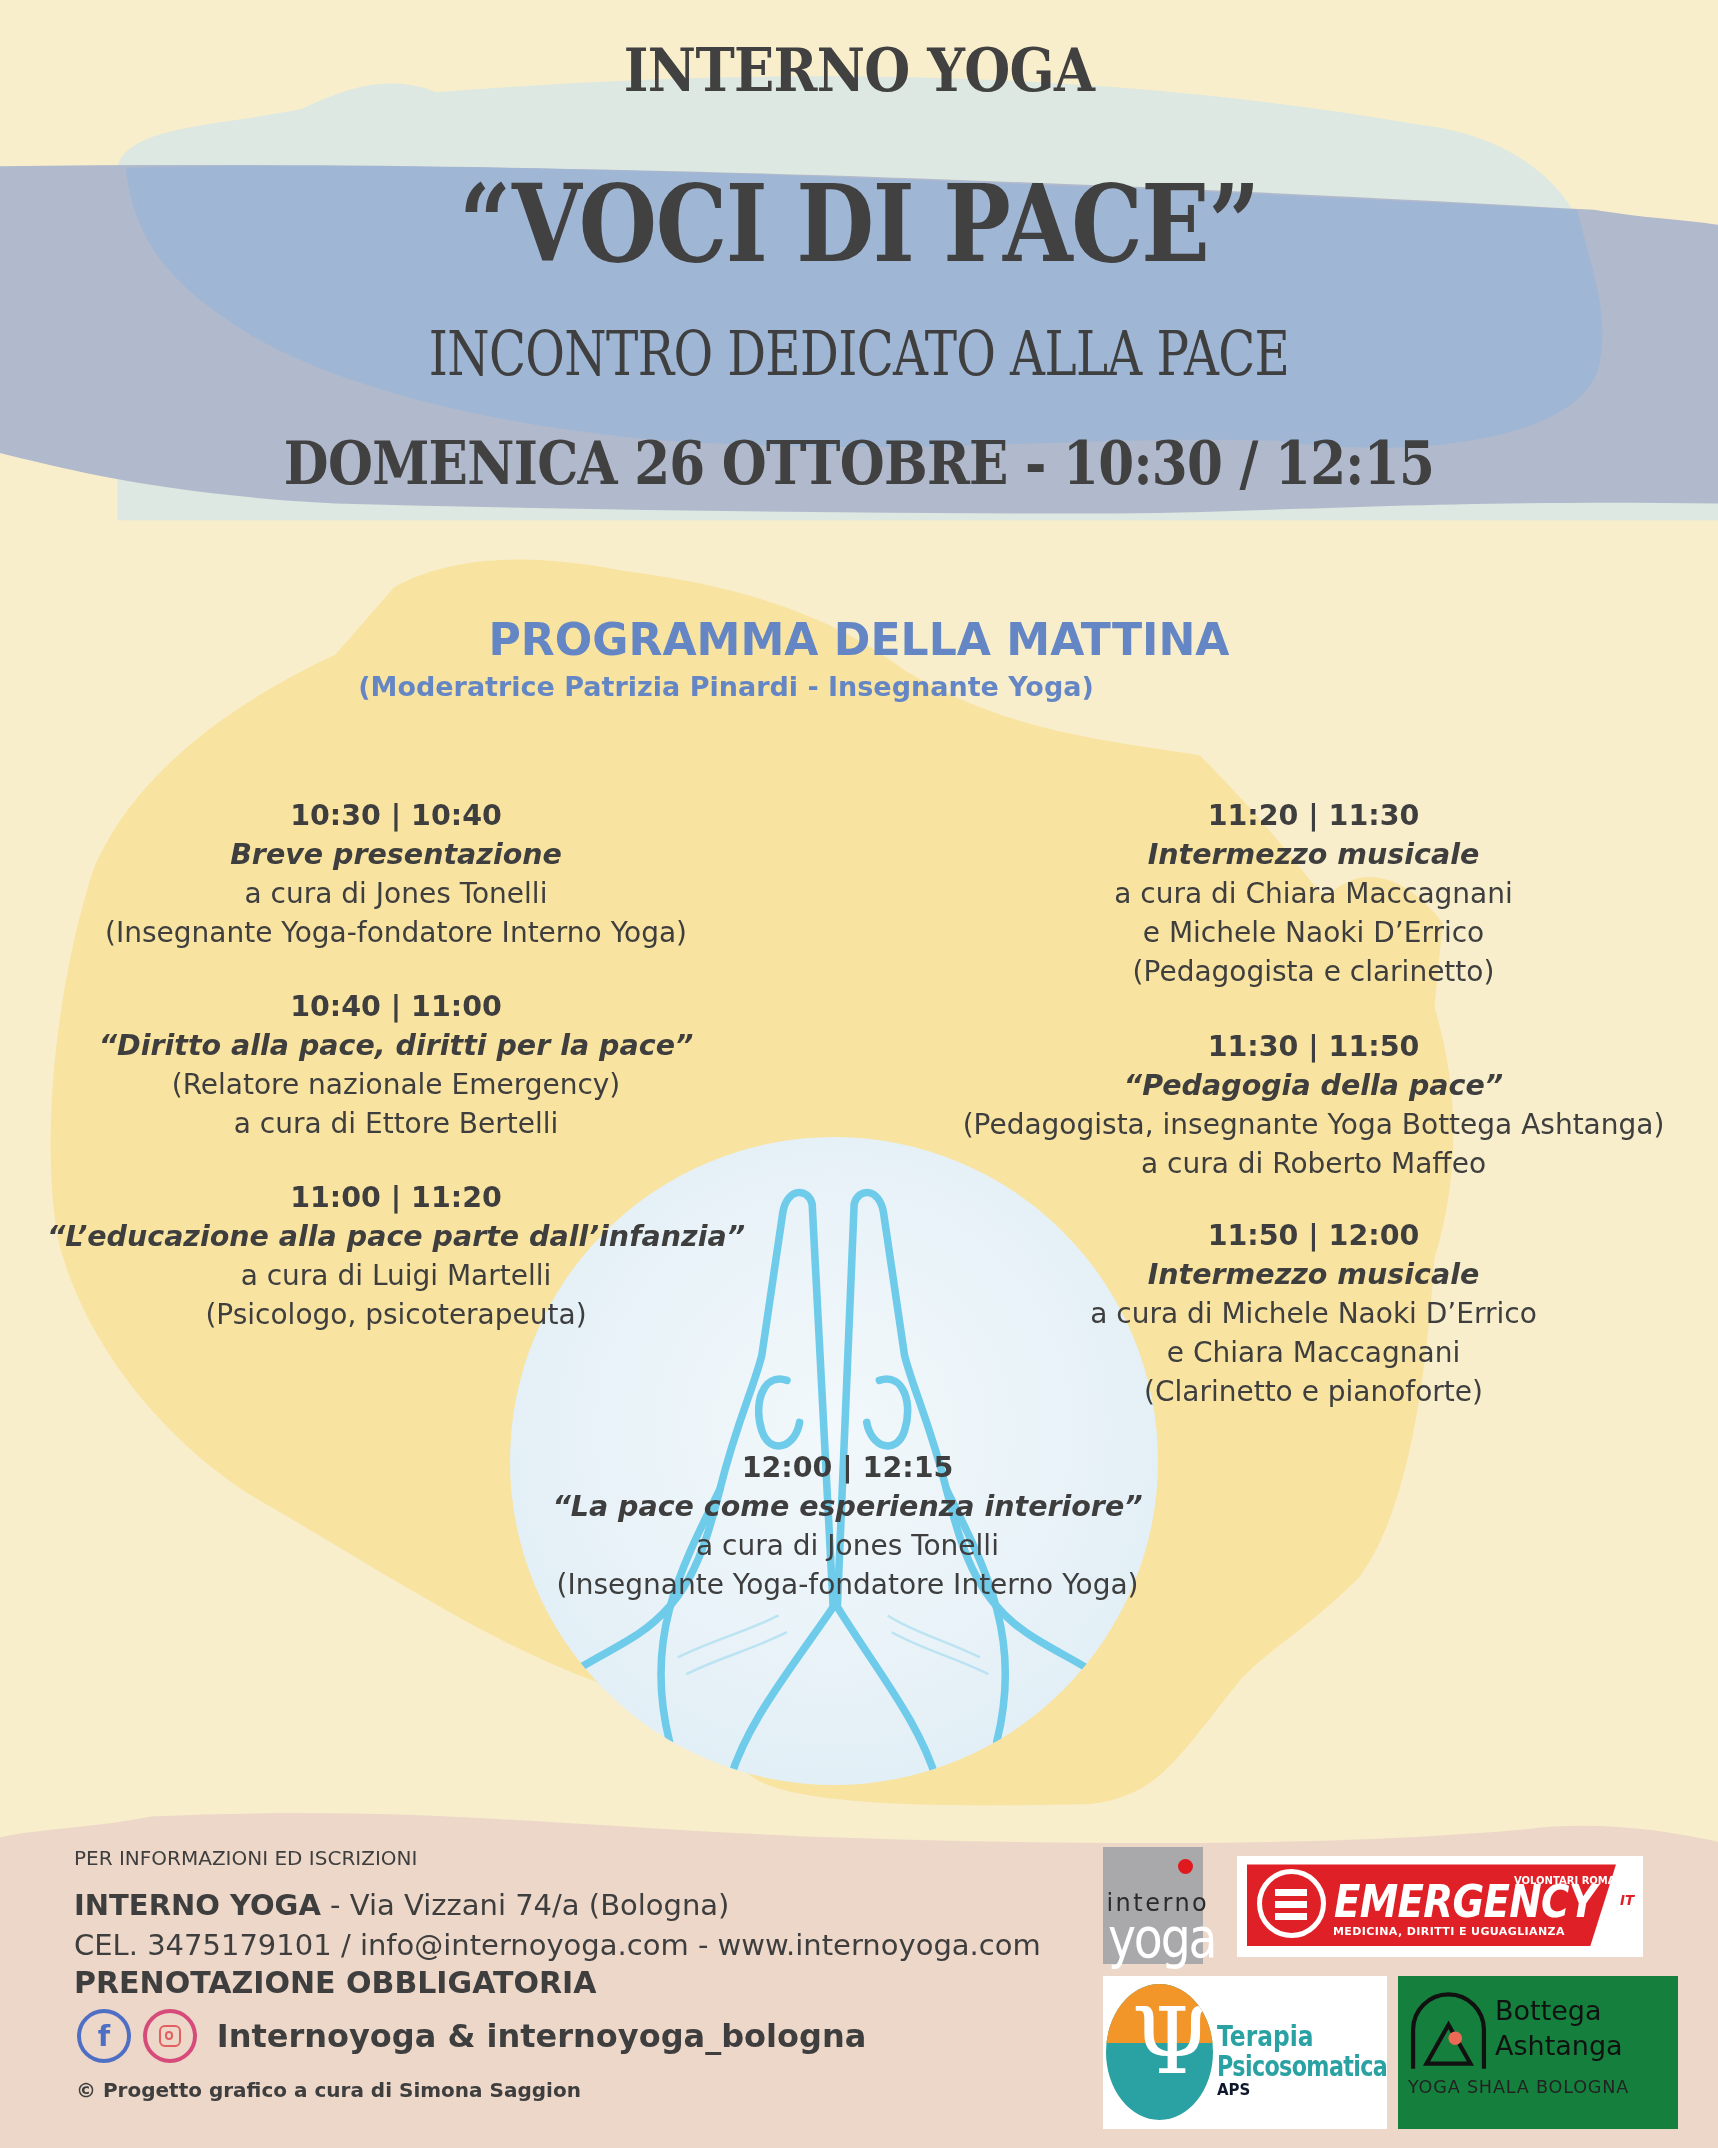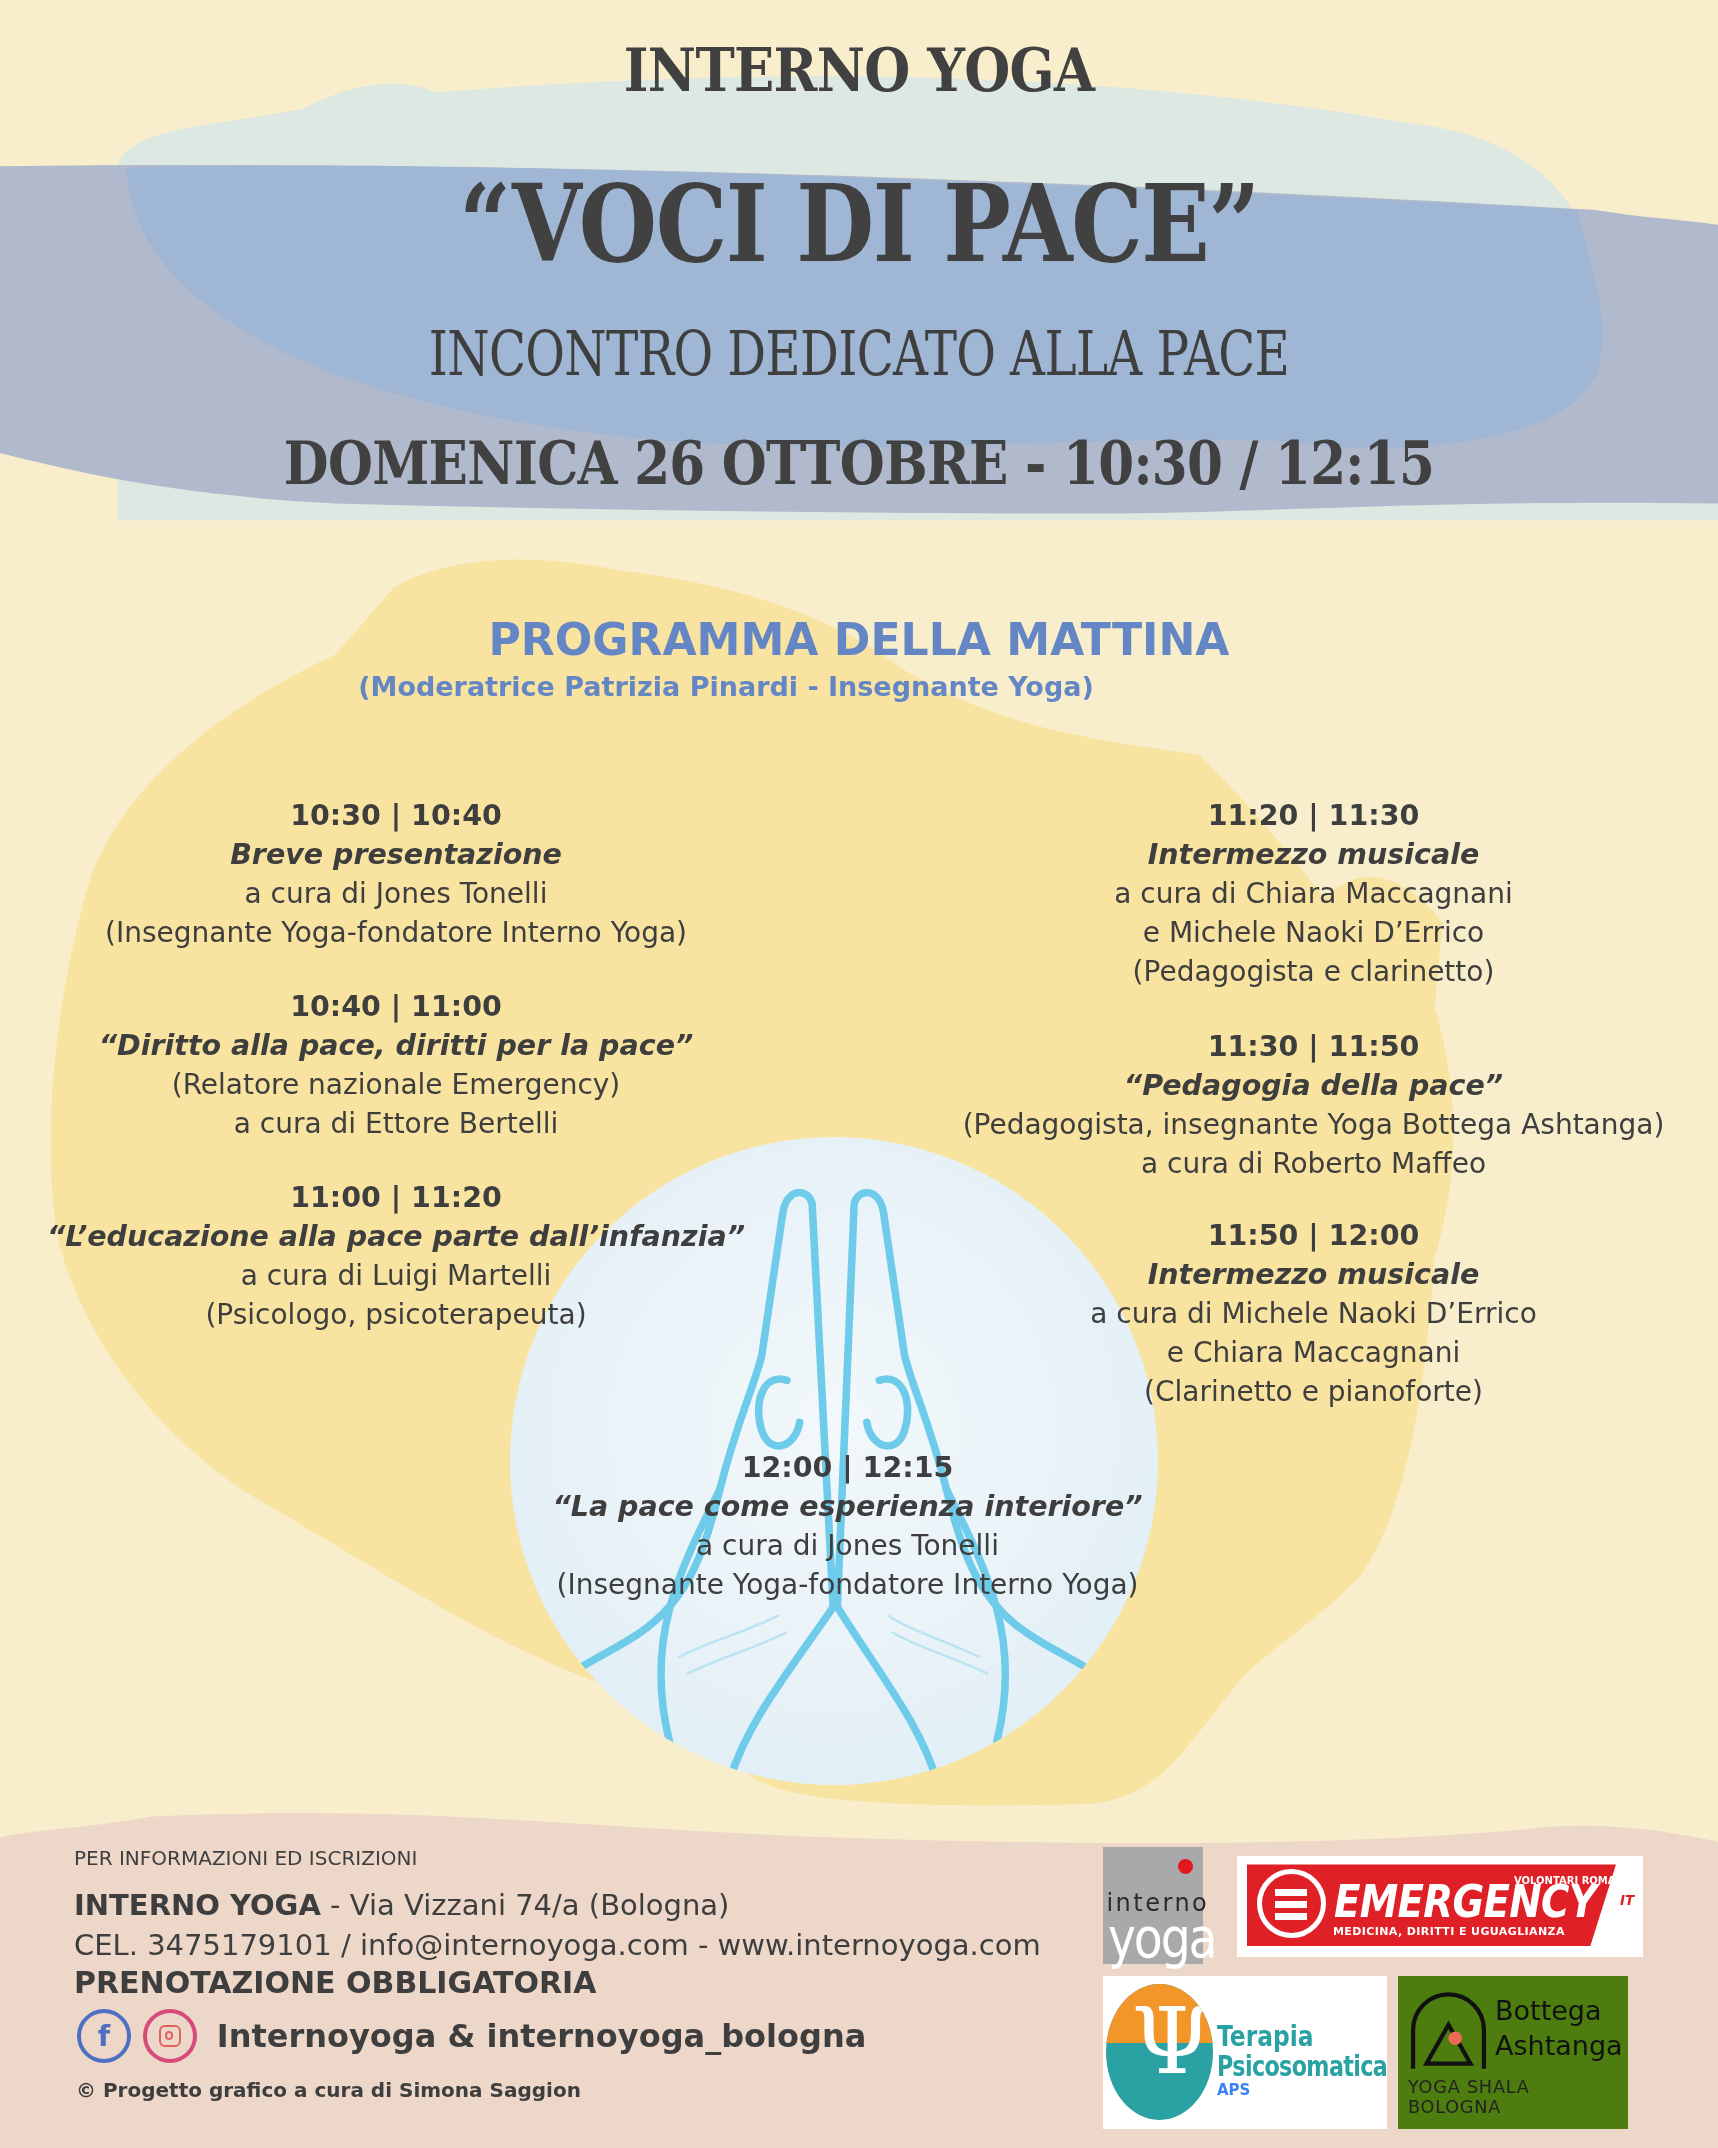--- a/index.html
+++ b/index.html
@@ -76,23 +76,23 @@
   .lg-emergency .vol { position: absolute; left: 277px; top: 18.5px; font-size: 10px; font-weight: bold; color: #fff; }
   .lg-emergency .tag { position: absolute; left: 96px; top: 69px; font-size: 11px; font-weight: bold; color: #fff; letter-spacing: 0.4px; }
   .lg-emergency .it { position: absolute; left: 383px; top: 37px; font-size: 13.4px; font-weight: bold; font-style: italic; color: #e02027; }
 
   .lg-terapia { left: 1103px; top: 1976px; width: 284px; height: 153px; background: #fff; }
   .lg-terapia .ring { position: absolute; left: 3.4px; top: 8.4px; width: 107px; height: 136px; border-radius: 50%; background: #2aa2a3; overflow: hidden; }
   .lg-terapia .ring .top { position: absolute; left: 0; top: 0; width: 107px; height: 59px; background: #f3962a; }
   .lg-terapia .psi { position: absolute; left: 25px; top: 11.7px; font-size: 92px; color: #fff; font-family: "DejaVu Serif", serif; line-height: 1; }
   .lg-terapia .n1 { position: absolute; left: 114px; top: 44px; font-size: 28.5px; font-weight: bold; color: #2aa2a3; transform: scaleX(0.82); transform-origin: left; }
   .lg-terapia .n2 { position: absolute; left: 114px; top: 74px; font-size: 28.5px; font-weight: bold; color: #2aa2a3; transform: scaleX(0.78); transform-origin: left; letter-spacing: -0.8px; }
-  .lg-terapia .n3 { position: absolute; left: 114px; top: 105px; font-size: 15px; font-weight: bold; color: #3b82f6; }
-
-  .lg-bottega { left: 1398px; top: 1976px; width: 230px; height: 153px; background: #4d7c0f; }
+  .lg-terapia .n3 { position: absolute; left: 114px; top: 105px; font-size: 15px; font-weight: bold; color: #0f172a; }
+
+  .lg-bottega { left: 1398px; top: 1976px; width: 280px; height: 153px; background: #15803d; }
   .lg-bottega .n1 { position: absolute; left: 97px; top: 18.5px; font-size: 27px; color: #111; }
   .lg-bottega .n2 { position: absolute; left: 97px; top: 54px; font-size: 27px; color: #111; }
   .lg-bottega .n3 { position: absolute; left: 10px; top: 101px; font-size: 17.6px; color: #222; letter-spacing: 0.8px; }
 </style>
 </head>
 <body>
 
 <svg class="bg" viewBox="0 0 2048 2560" preserveAspectRatio="none">
 
   <path d="M140 200 C150 150 260 150 360 130 C420 100 470 90 520 110 C900 80 1300 80 1700 150 C1780 160 1850 200 1880 260 C1900 330 1920 400 1940 460 L2048 480 L2048 620 L140 620 Z" fill="#dce8e1"></path>

